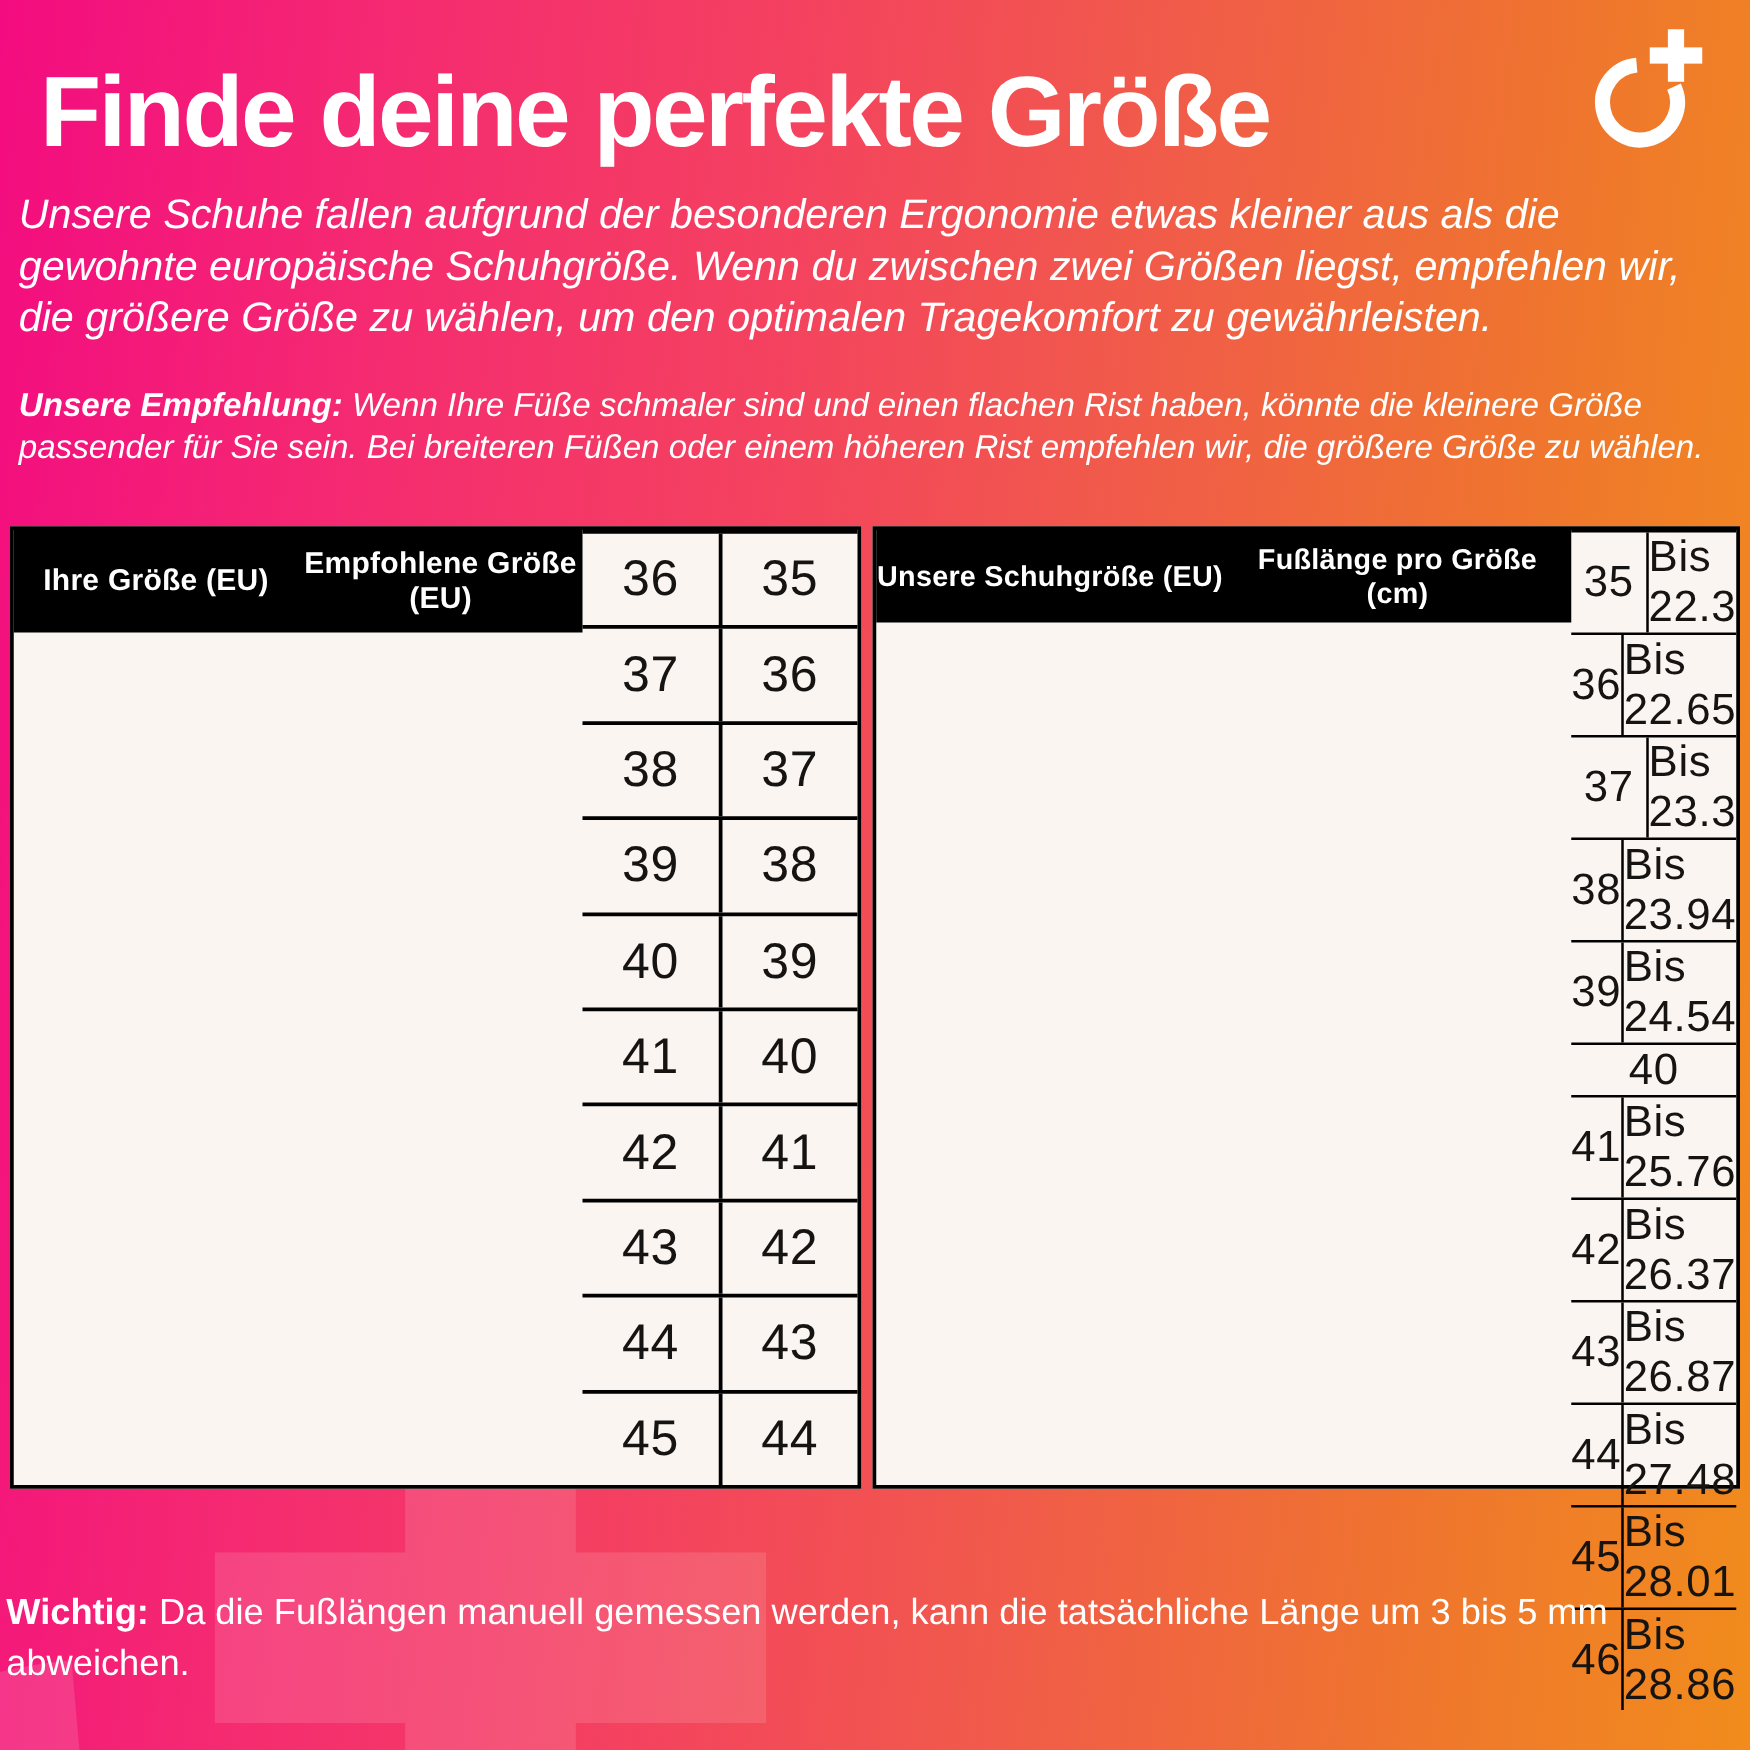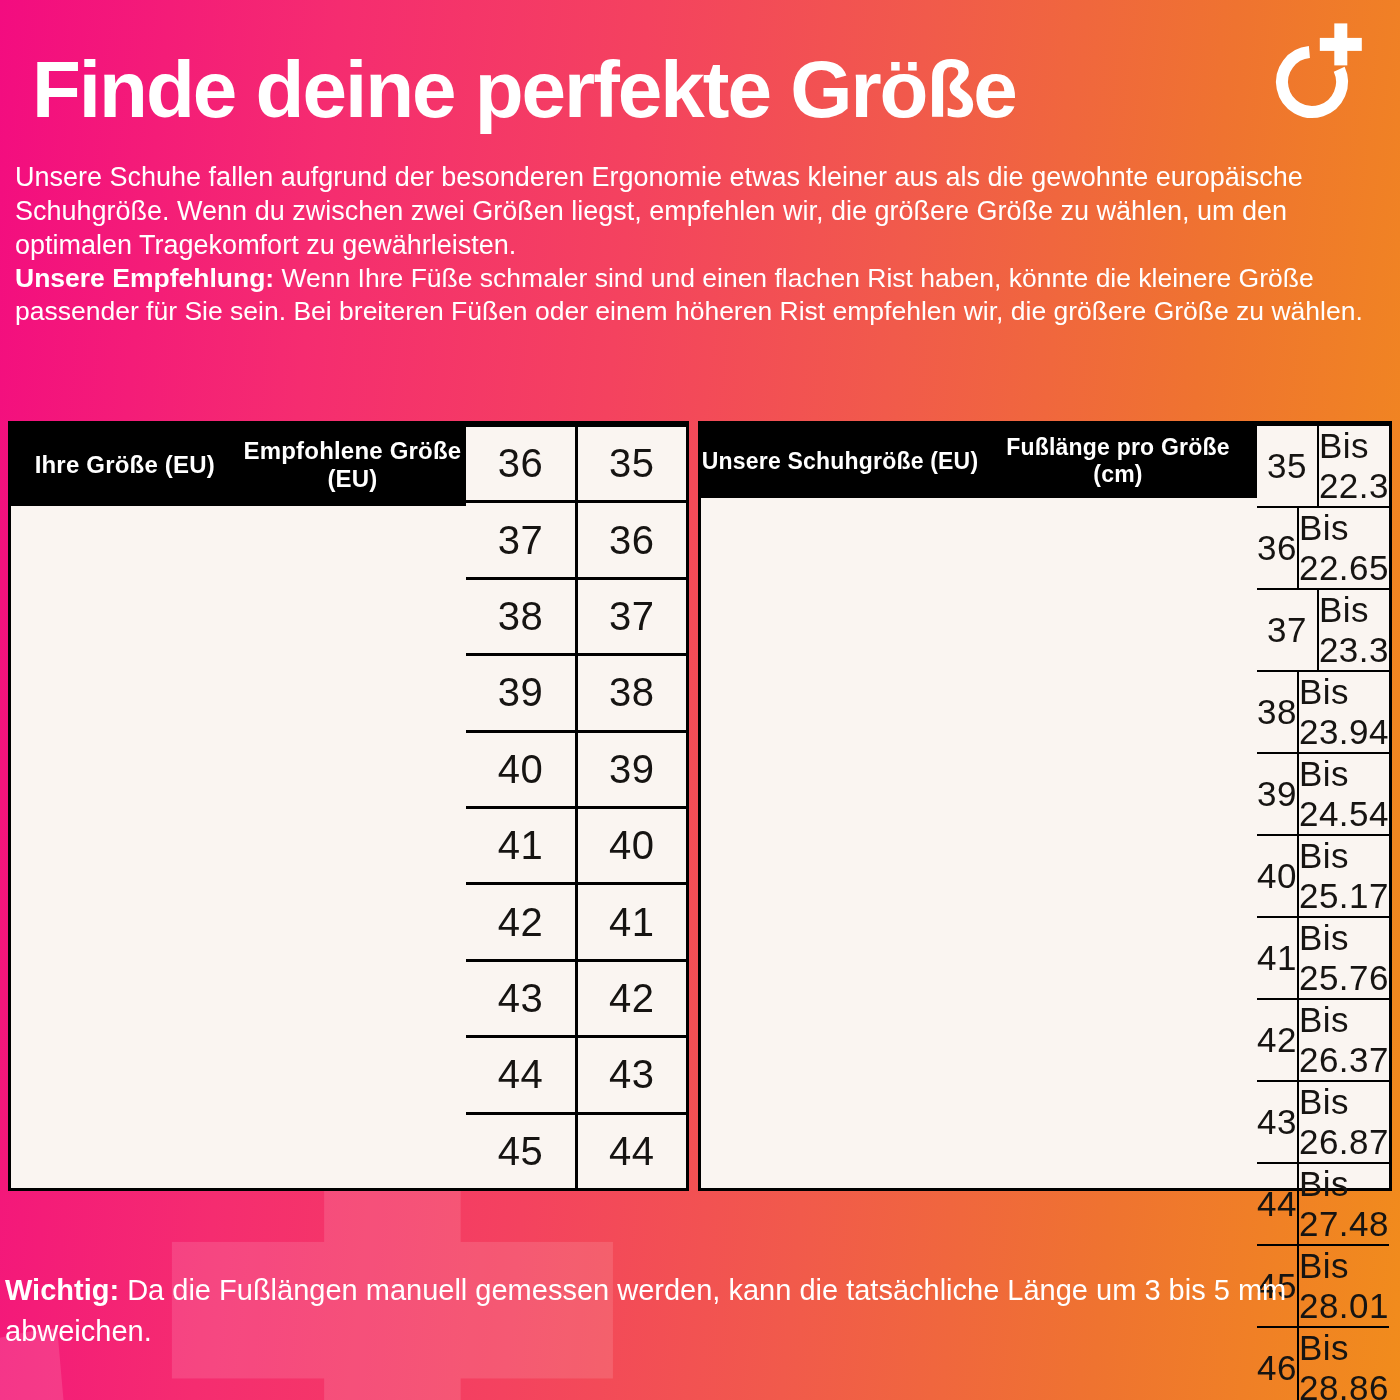--- a/index.html
+++ b/index.html
@@ -25,29 +25,30 @@
     position:absolute; top:22px; right:28px;
     width:100px; height:104px;
   }
   .title {
     padding:44px 120px 0 32px;
     font-size:80px; font-weight:800;
     letter-spacing:-2px; line-height:1.15;
     white-space:nowrap;
   }
   .intro {
-    margin-top:24px;
+    margin-top:14px;
     padding:0 24px 0 15px;
     max-width:1392px;
-    font-size:27px; line-height:1.26;
+    font-size:33px; line-height:1.26;font-style:italic;
   }
   .recommendation {
+    margin-top:33px;
     padding:0 24px 0 15px;
     max-width:1392px;
-    font-size:26.5px; line-height:1.26;
+    font-size:26.5px; line-height:1.26;font-style:italic;
   }
   .recommendation strong, .note strong { font-weight:700; }
 
   .tables {
     position:absolute; top:421px; left:8px;
     width:1384px; height:770px;
     display:flex; gap:9px;
   }
   .table {
     height:770px; background:#faf5f1; color:#161412;
@@ -191,21 +192,20 @@
             <div class="cell">Bis 23.94</div>
           </div>
 
           <div class="trow">
             <div class="cell">39</div>
             <div class="cell">Bis 24.54</div>
           </div>
 
           <div class="trow">
             <div class="cell">40</div>
-            <div class="cell">Bis 25.17</div>
           </div>
 
           <div class="trow">
             <div class="cell">41</div>
             <div class="cell">Bis 25.76</div>
           </div>
 
           <div class="trow">
             <div class="cell">42</div>
             <div class="cell">Bis 26.37</div>

